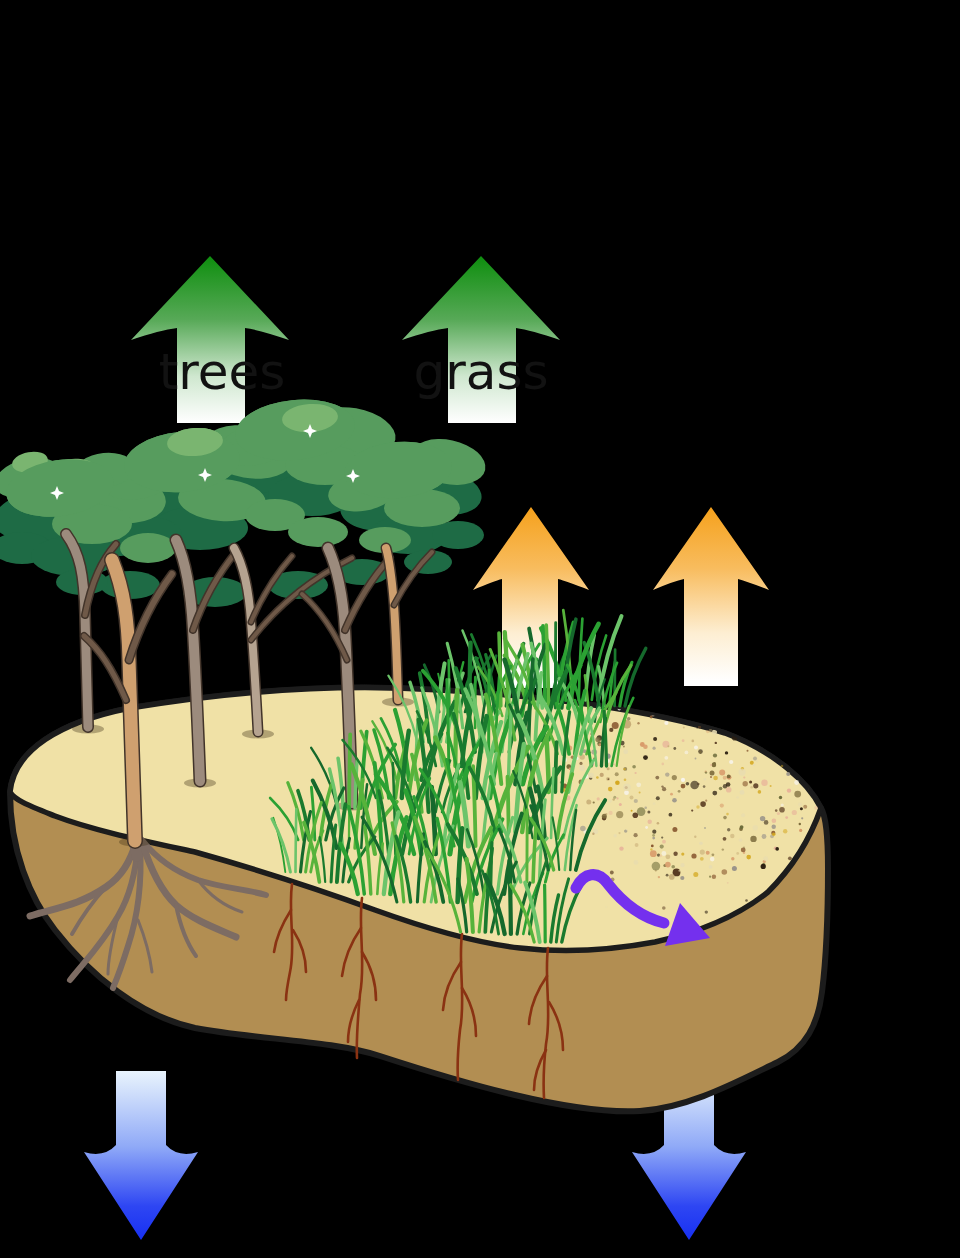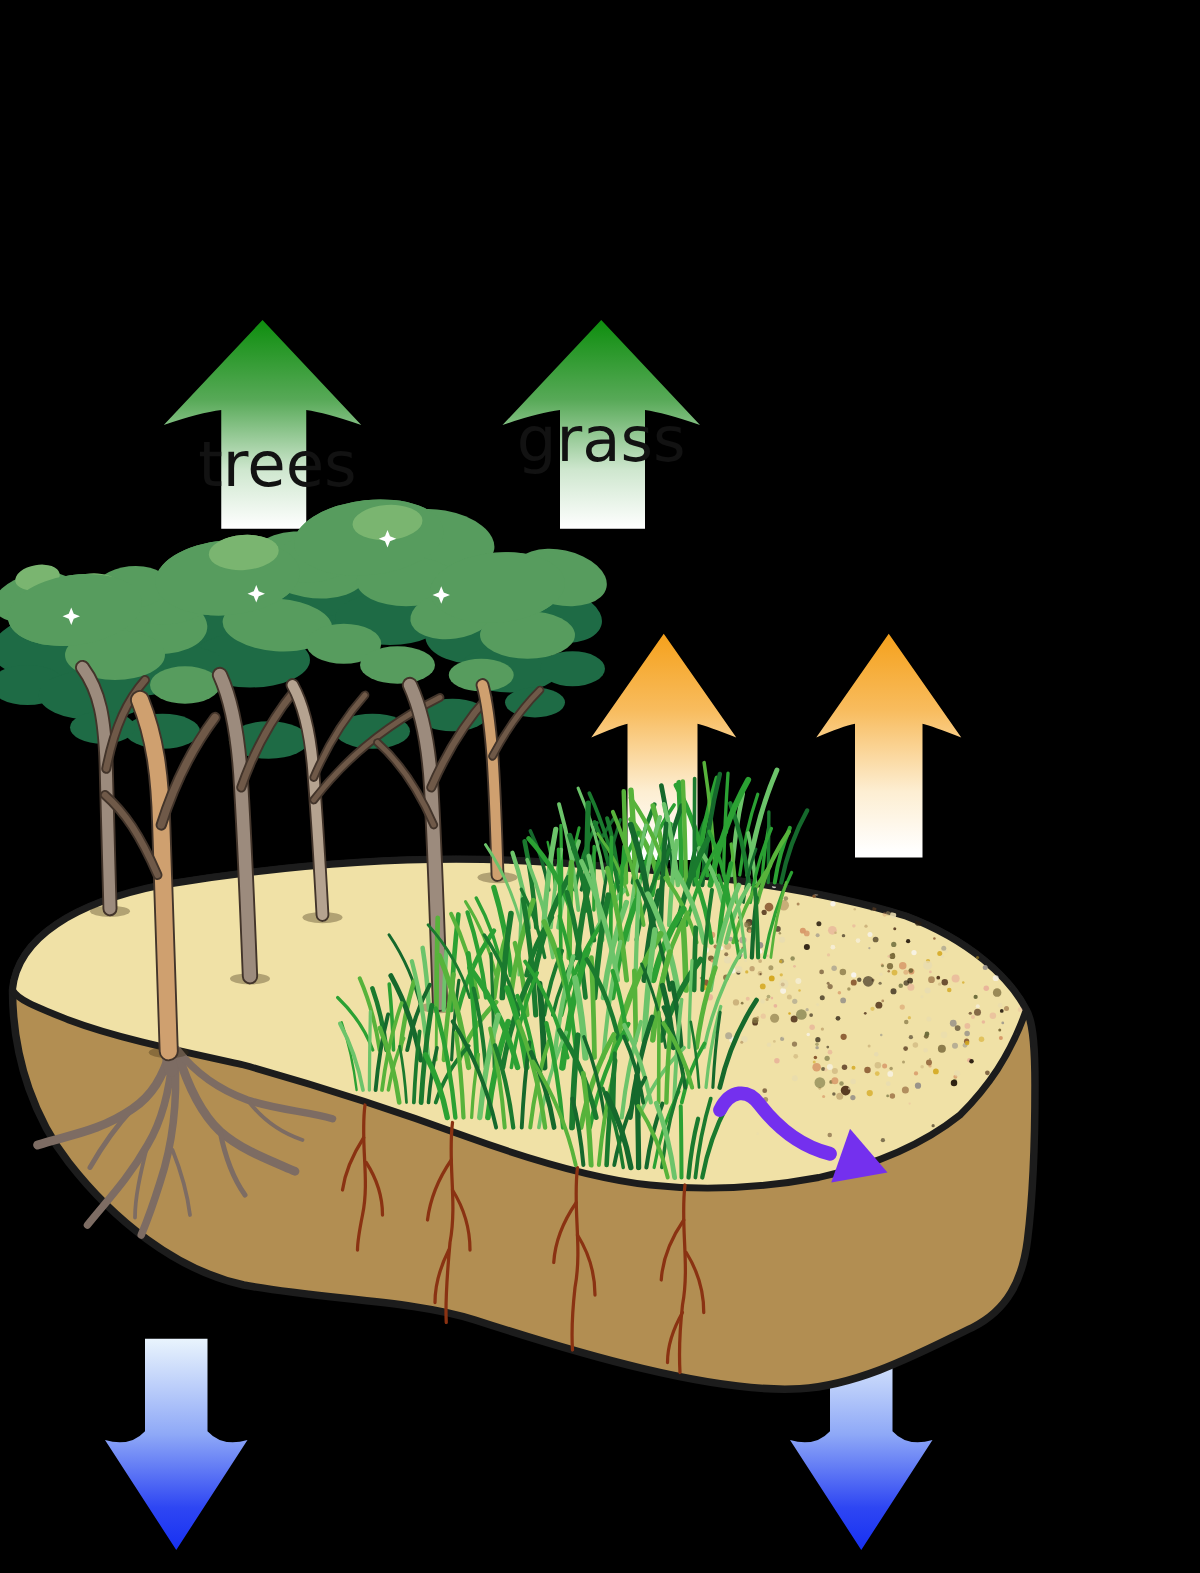--- a/index.html
+++ b/index.html
@@ -794,15 +794,15 @@
         <path d="M561.8 942 Q567.8 910.2 581.7 884.3" fill="none" stroke="#1a7a2e" stroke-width="3.4" stroke-linecap="round"></path>
       </g>
 
   <g>
     <path d="M576 888 C584 872 598 870 608 884 C622 902 640 917 664 923" style="stroke:var(--runoff-arrow,#7430ee)" stroke-width="11" fill="none" stroke-linecap="round"></path>
     <polygon points="710,938 665,946 680,903" style="fill:var(--runoff-arrow,#7430ee)"></polygon>
   </g>
 </svg>
 
 <div class="label" style="left:222px;top:347px;">trees</div>
-<div class="label" style="left:481px;top:327px;">grass</div>
+<div class="label" style="left:481px;top:347px;">grass</div>
 
 </div>
 
 </body></html>

